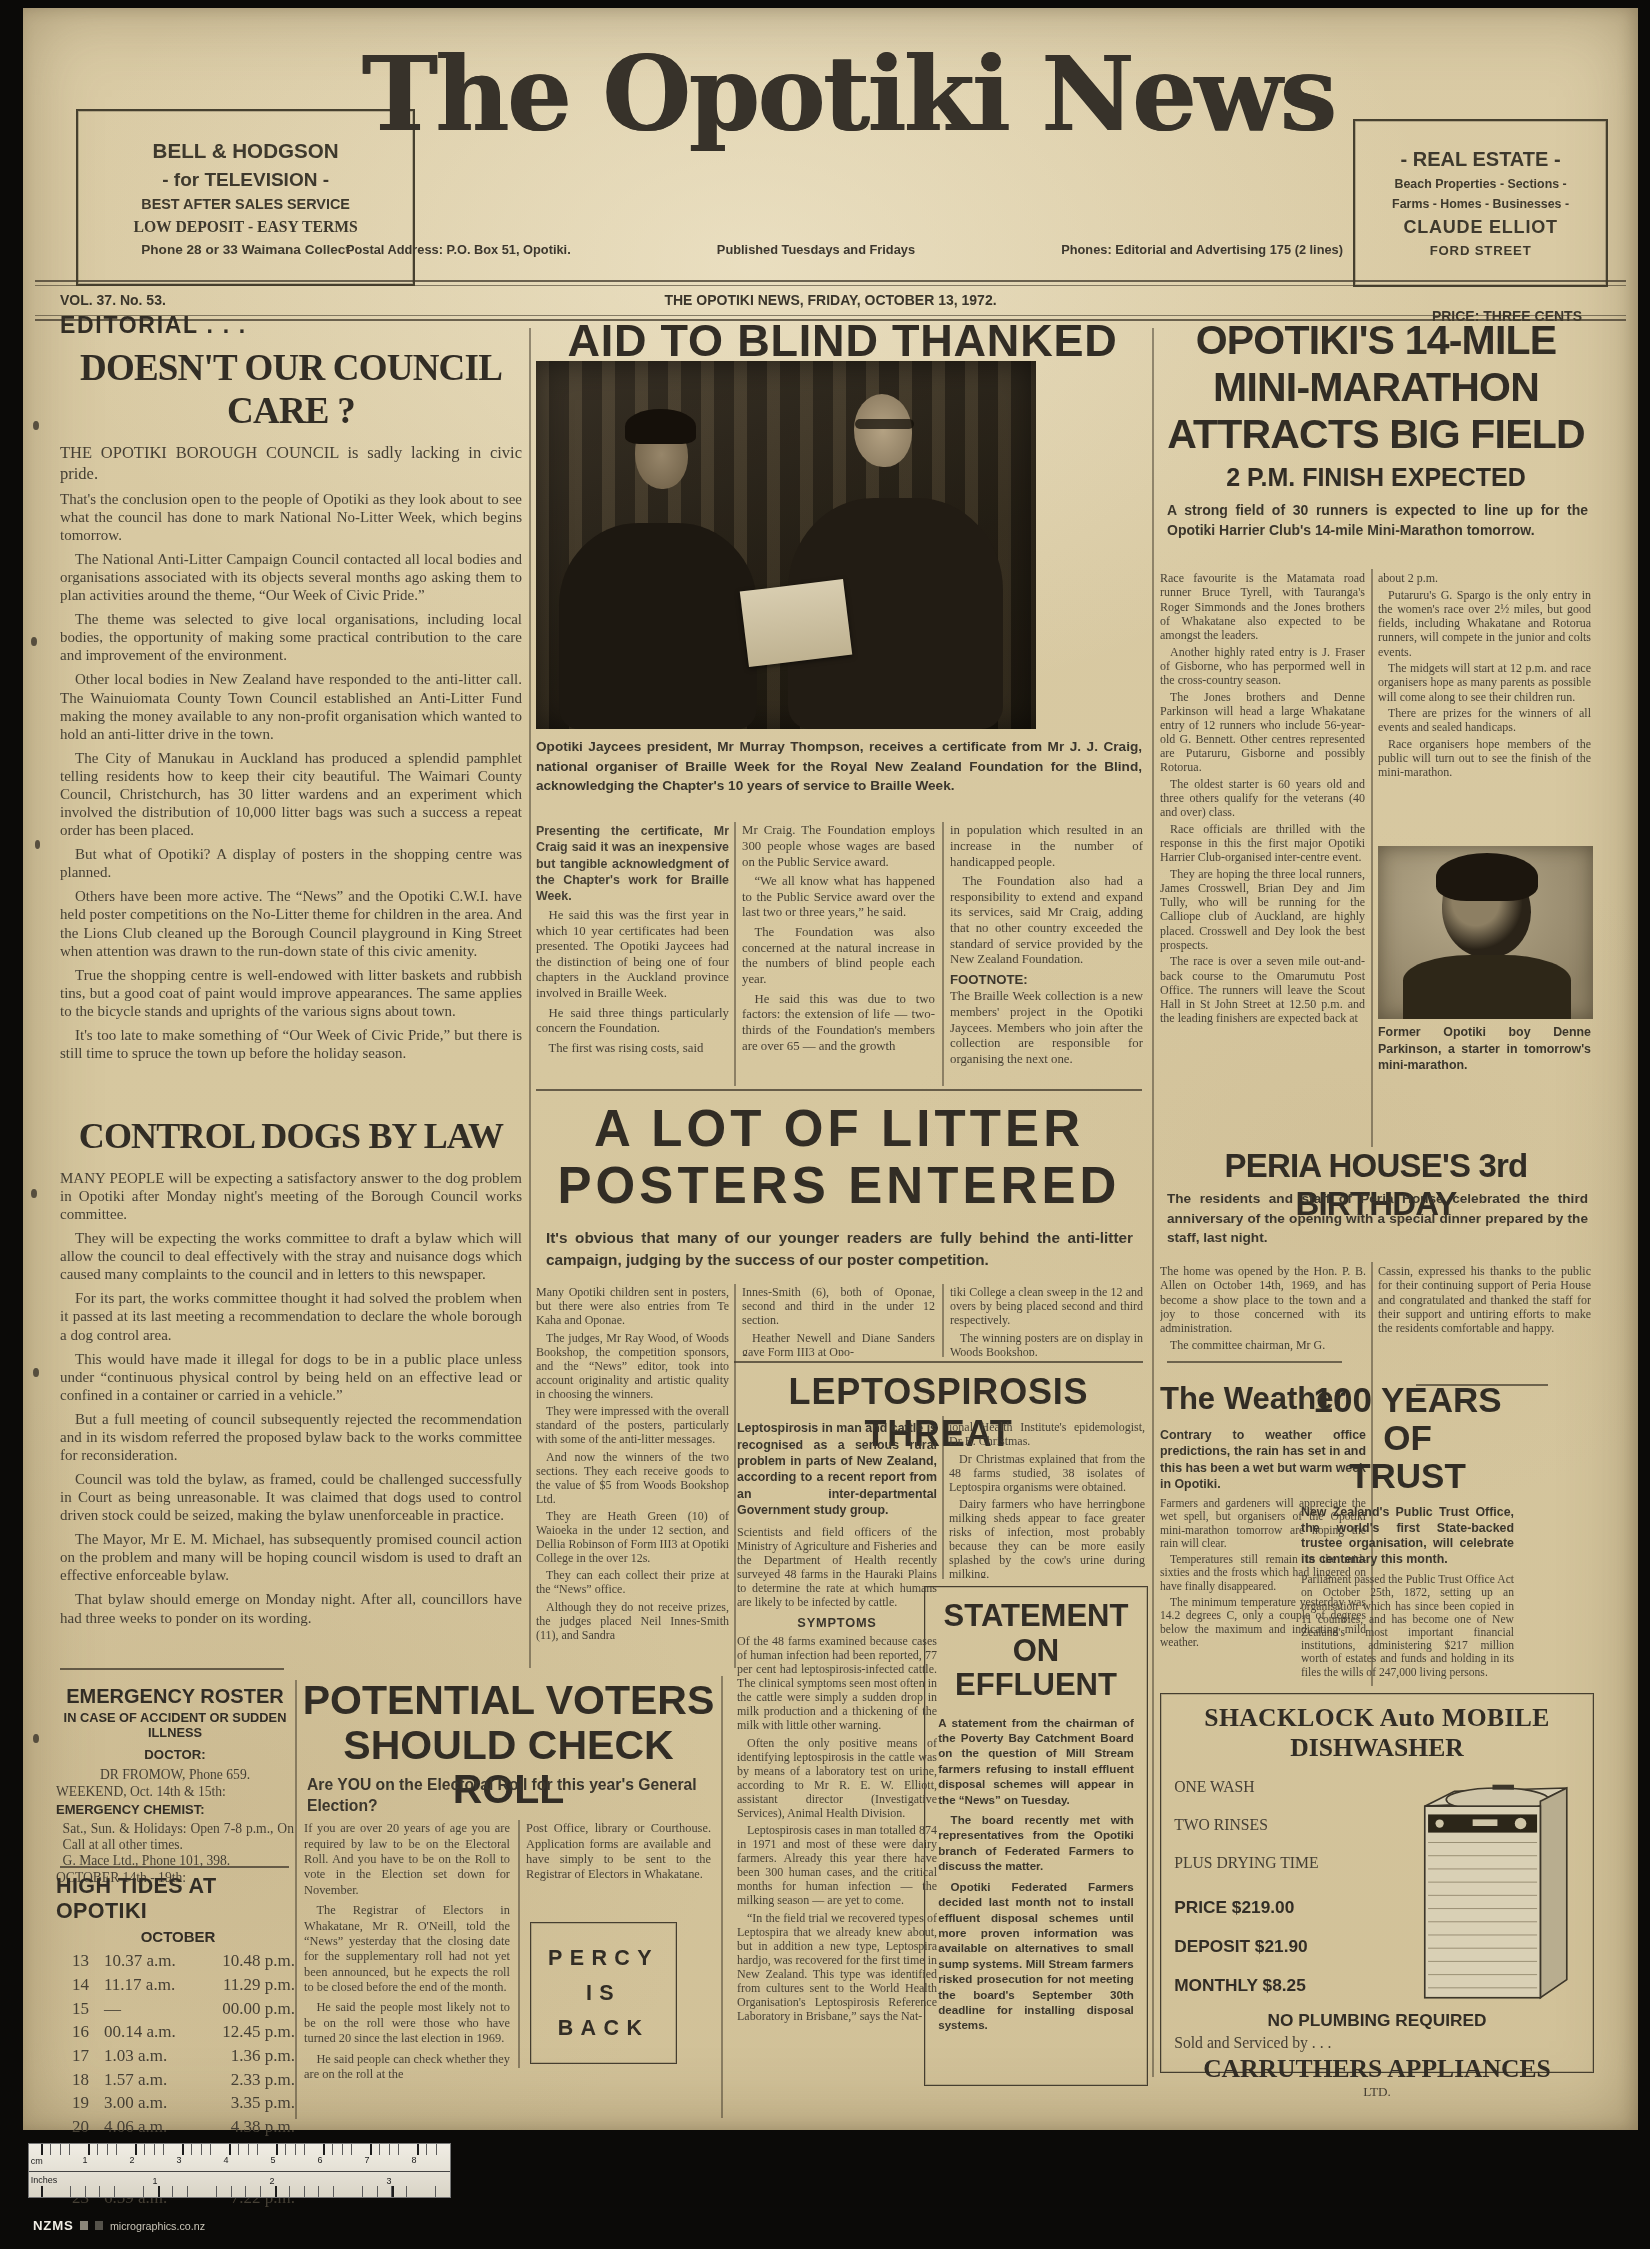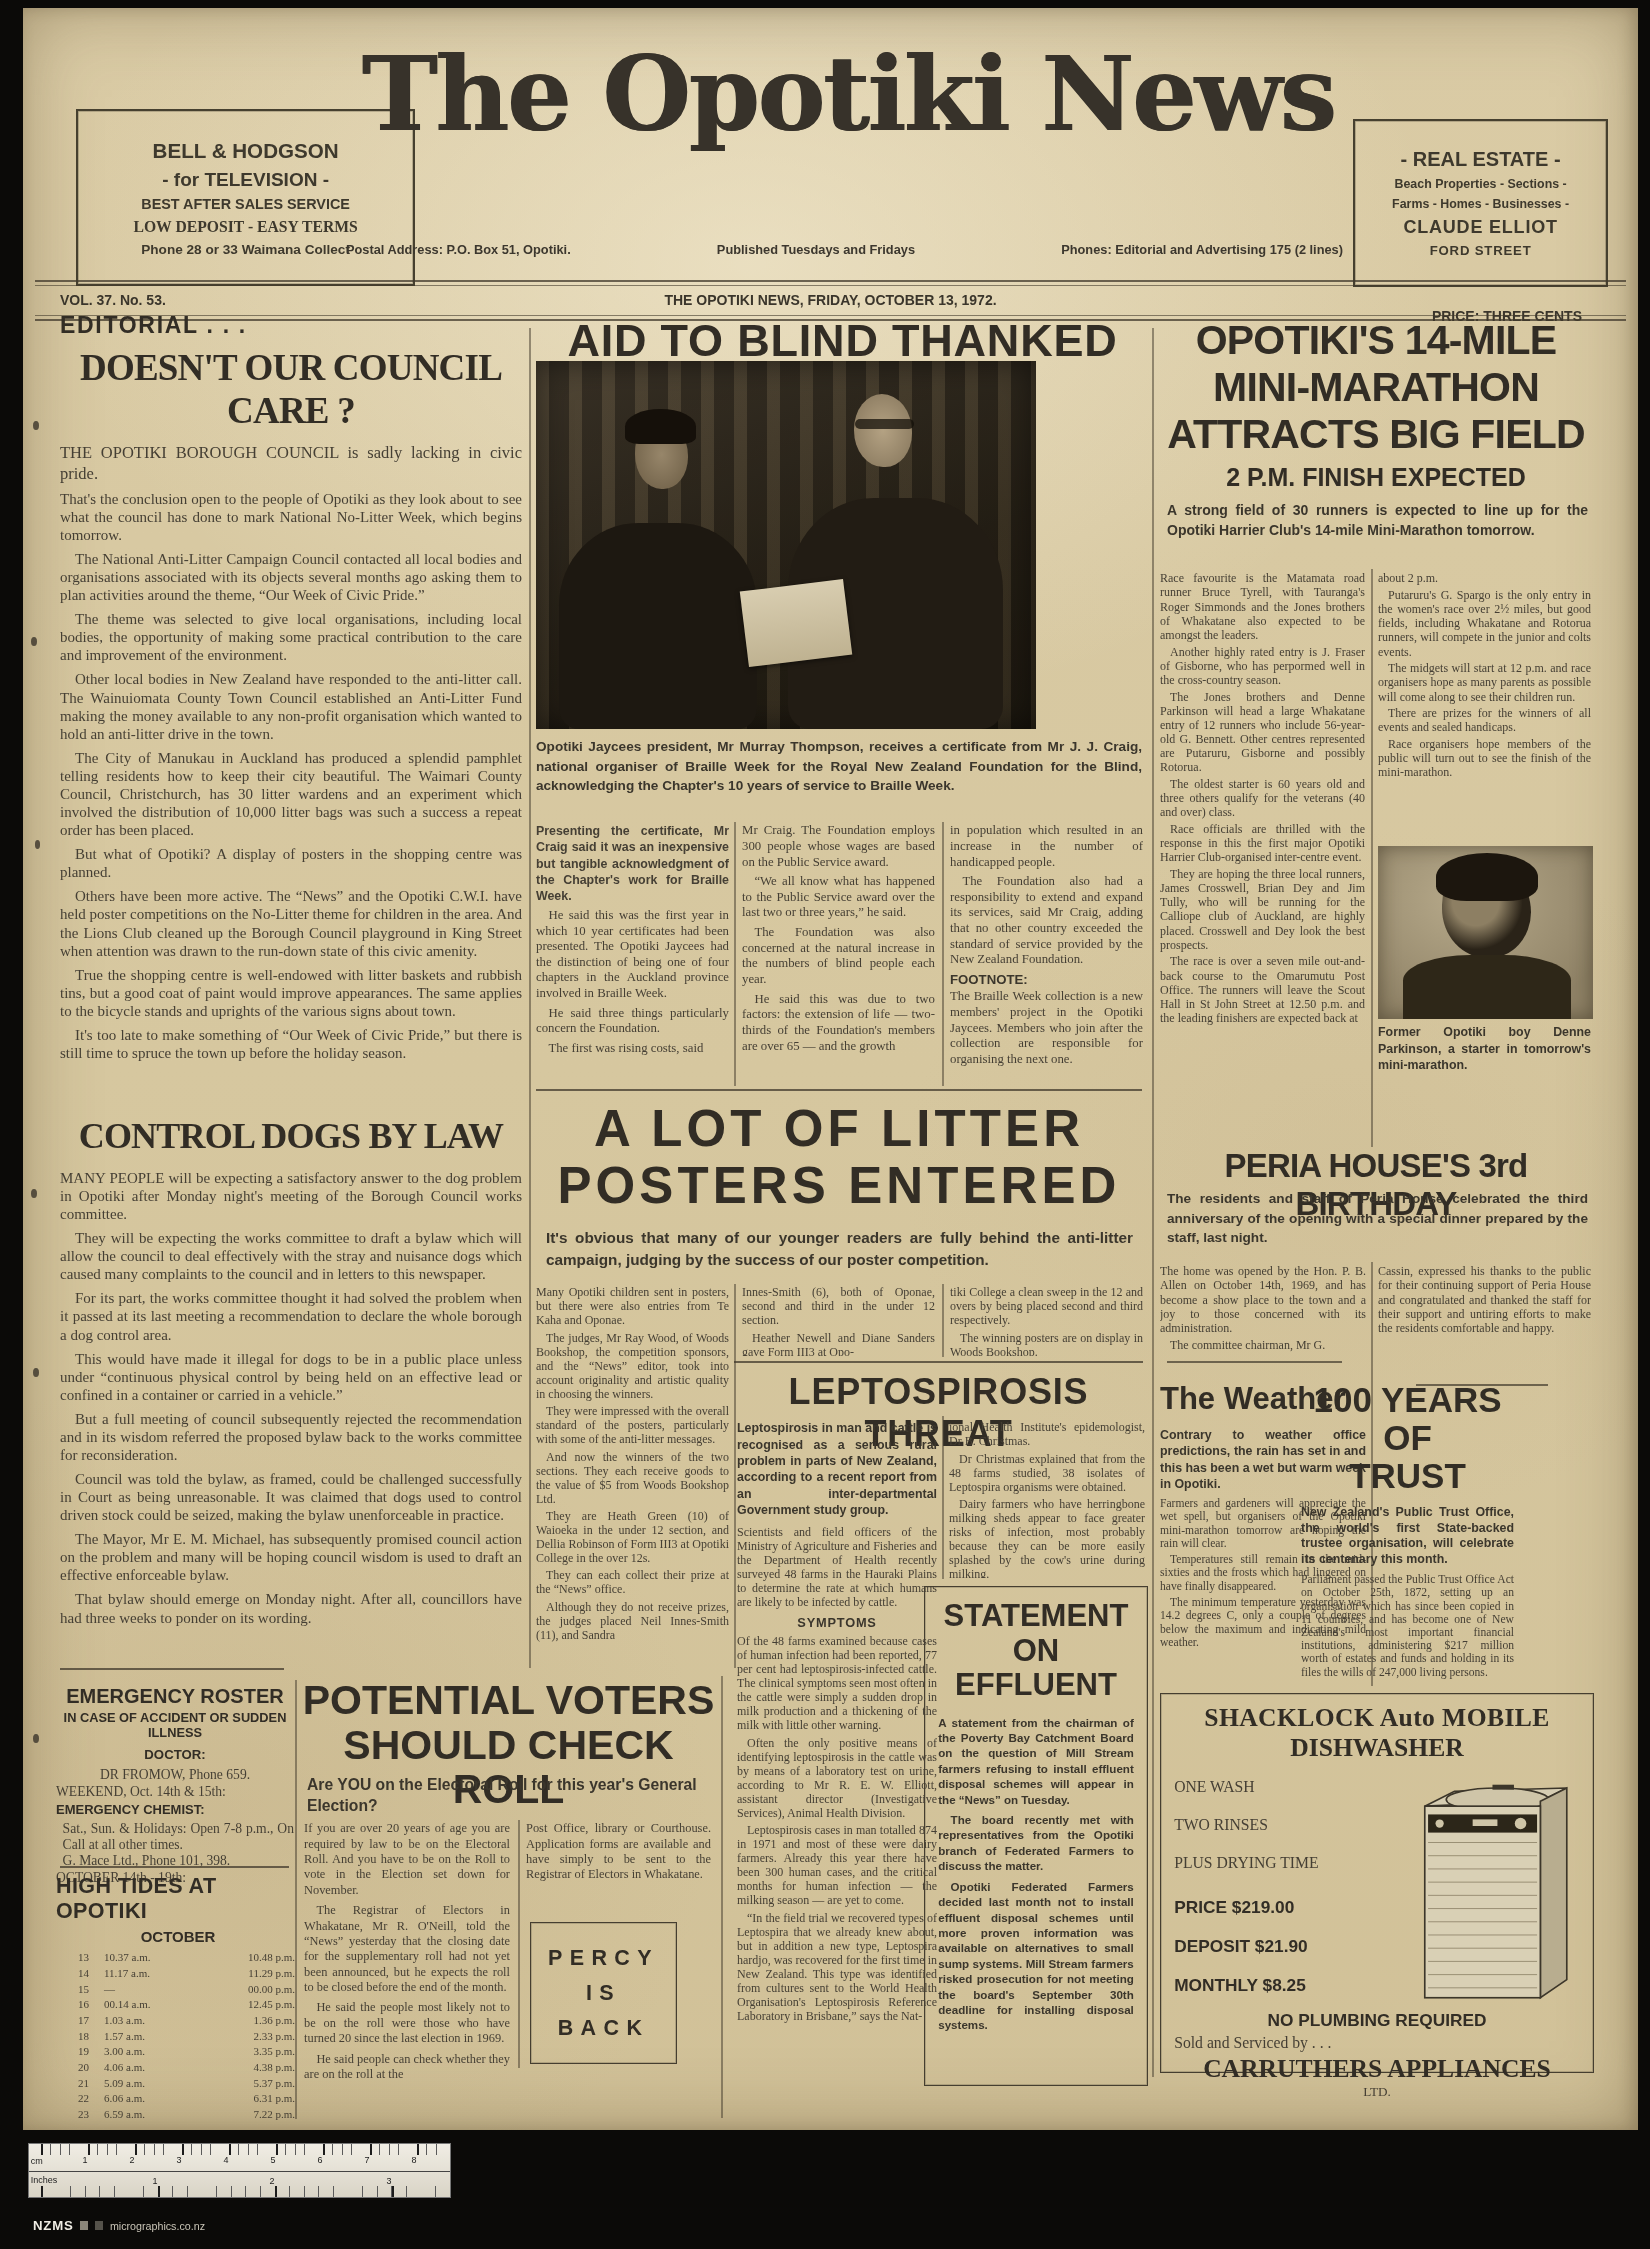--- a/index.html
+++ b/index.html
@@ -52,21 +52,21 @@
       repeating-linear-gradient(90deg, rgba(175,155,115,0.10) 0 13.2px, rgba(0,0,0,0.22) 13.2px 33px),
       linear-gradient(160deg,#463d2f 0%,#2c2519 60%,#221c12 100%);
     box-shadow:inset 0 0 33px rgba(0,0,0,0.55);}
   .ph-head{border-radius:48% 52% 46% 50%;}
   .ph-body{border-radius:40% 40% 10% 10%;}
   
   .photo2{background:radial-gradient(182px 149px at 40% 30%, #b6a98a, #8f8266 85%);
     box-shadow:inset 0 0 20px rgba(40,32,18,0.5);}
   
   .borderbox{border:1.7px solid #453e30;box-shadow:inset 0 0 0 0.8px rgba(69,62,48,0.3);}
-  .tide-row{display:flex;font-size:11px;color:#453f34;margin-bottom:3.7px;}
+  .tide-row{display:flex;font-size:17px;color:#453f34;margin-bottom:3.7px;}
   .t-day{width:33px;text-align:right;padding-right:15px;}
   .t-am{width:97px;}
   .t-pm{flex:1;text-align:right;padding-right:5px;}
   
   .ruler{background:linear-gradient(#f0ede4,#d9d4c6);border:0.8px solid #777;}
   .cm-ticks{position:absolute;left:11.6px;right:5px;top:0;height:10.7px;
     background:repeating-linear-gradient(90deg,#1c1c1c 0 1.7px,transparent 1.7px 47px),
                repeating-linear-gradient(90deg,#5a5a5a 0 0.8px,transparent 0.8px 9.4px);}
   .in-ticks{position:absolute;left:11.6px;right:5px;bottom:0;height:10.7px;
     background:repeating-linear-gradient(90deg,#1c1c1c 0 1.7px,transparent 1.7px 117px),

